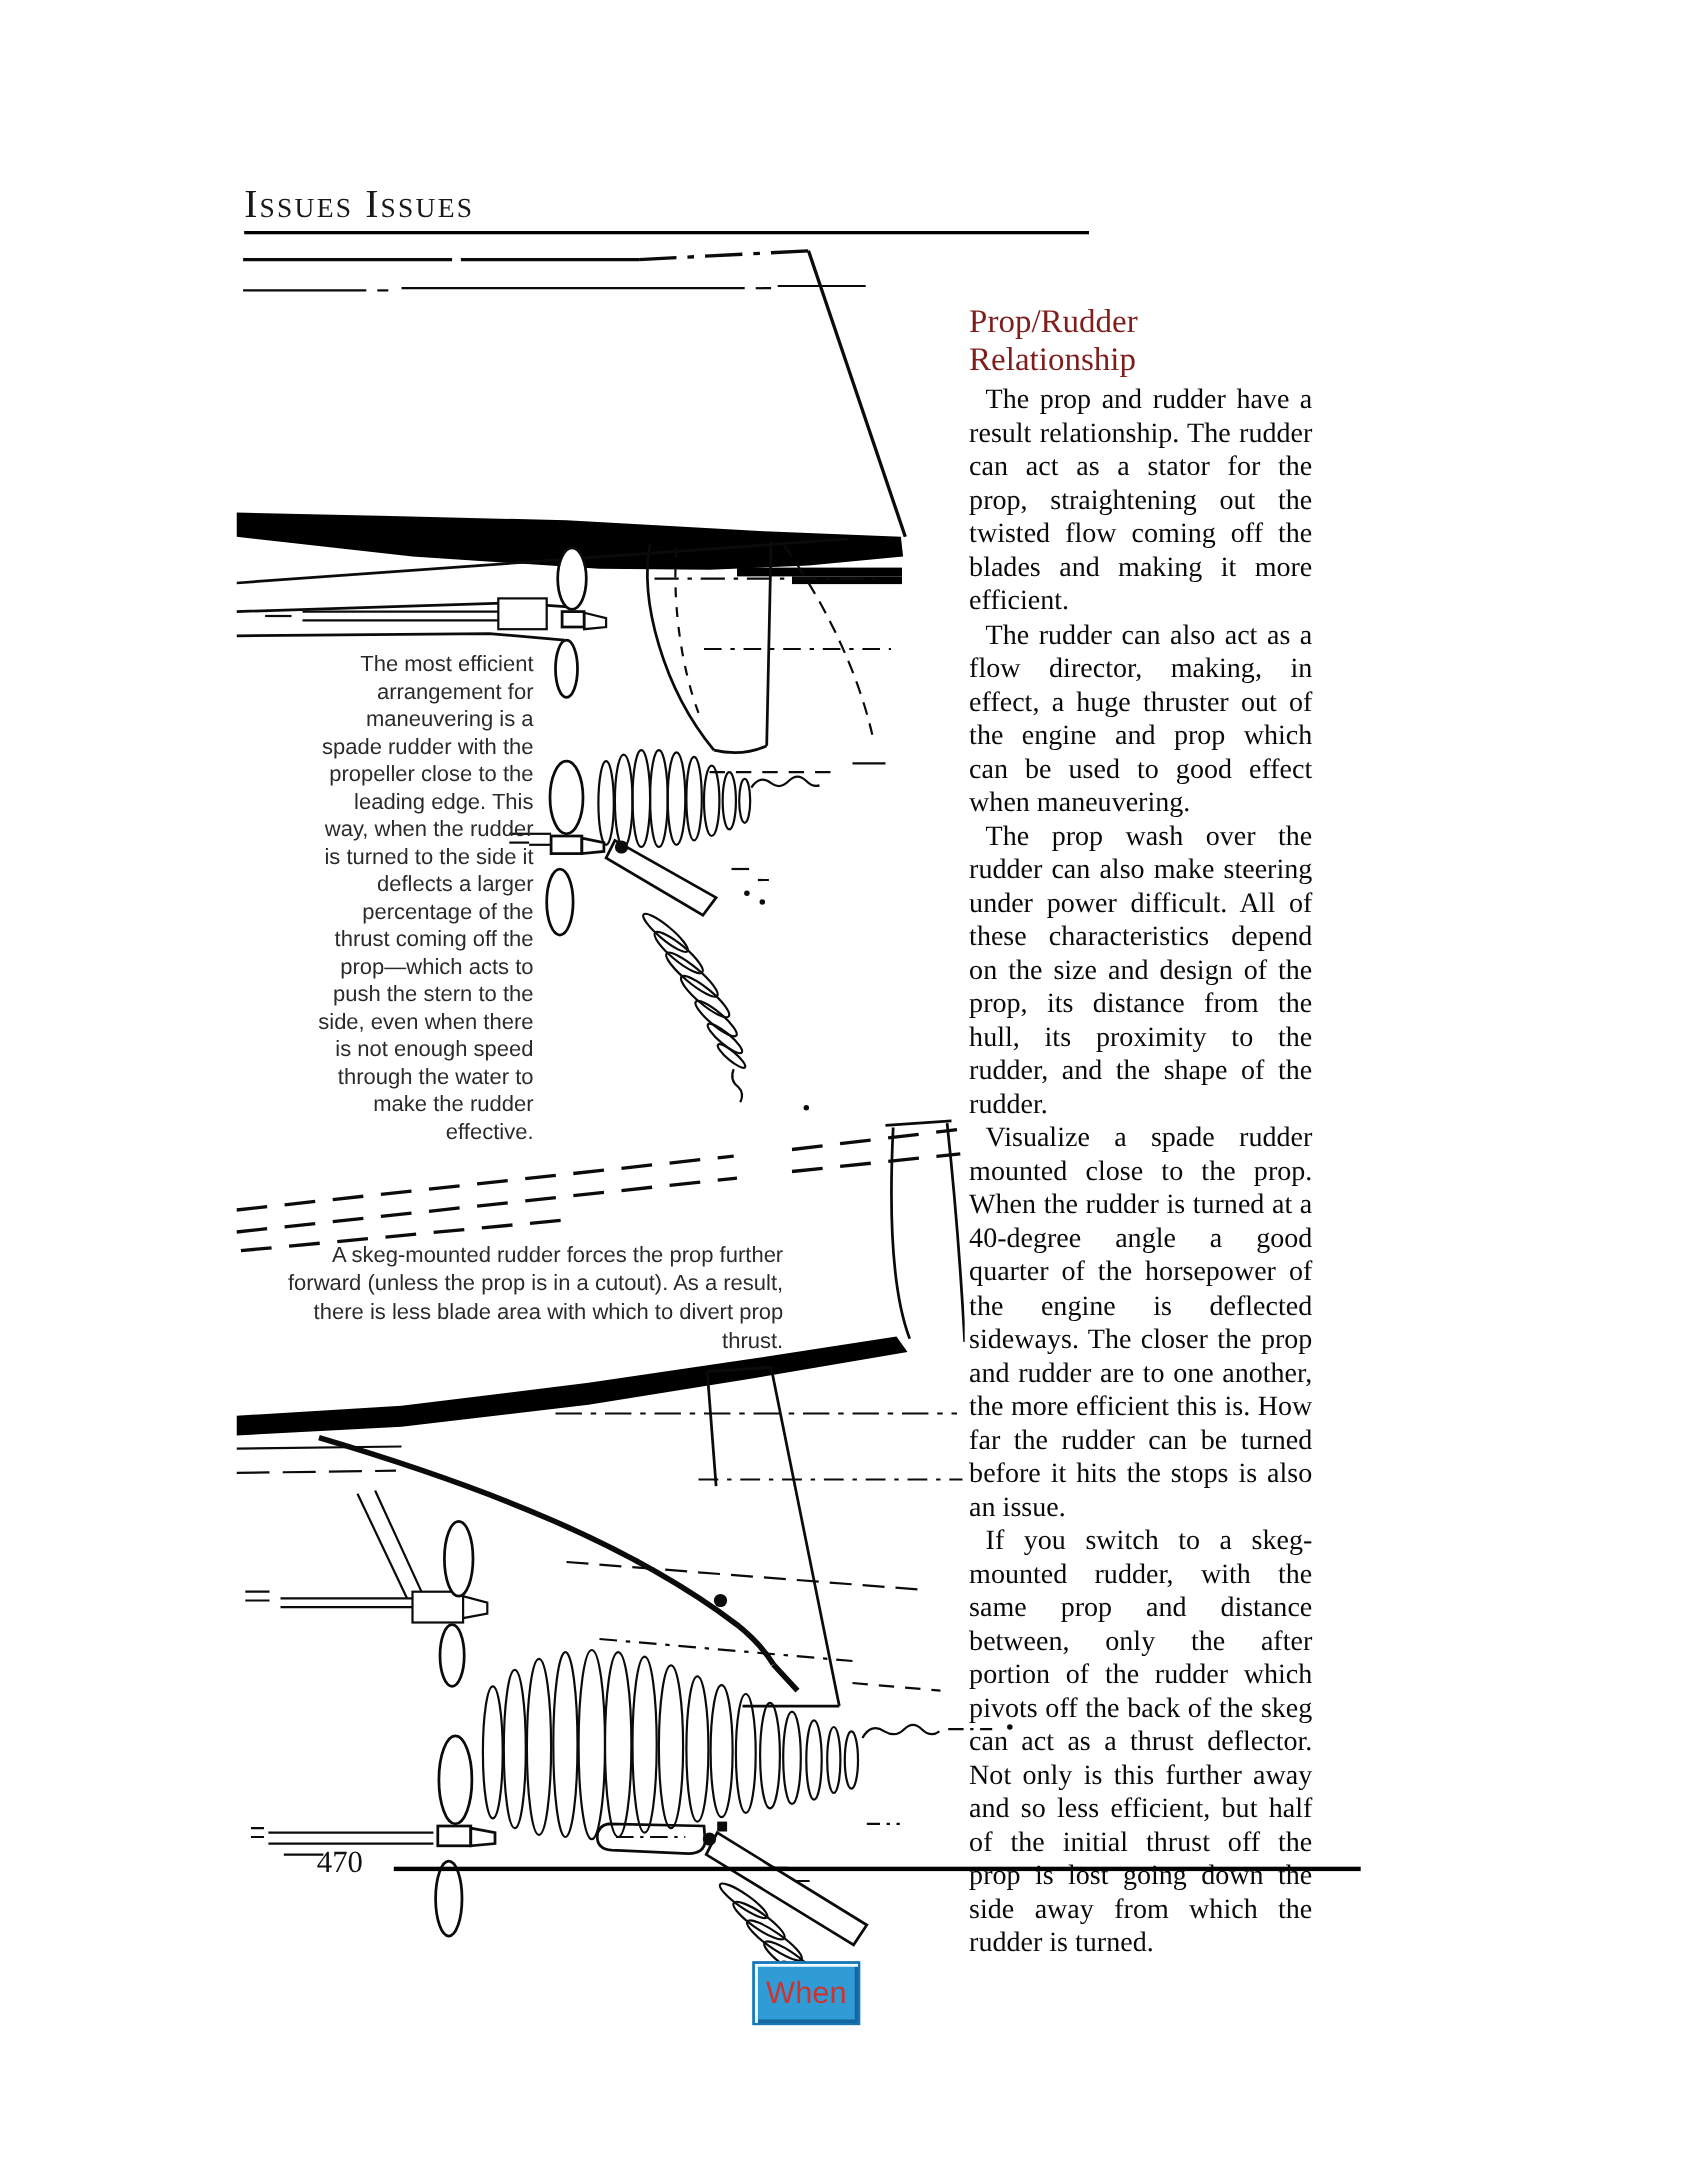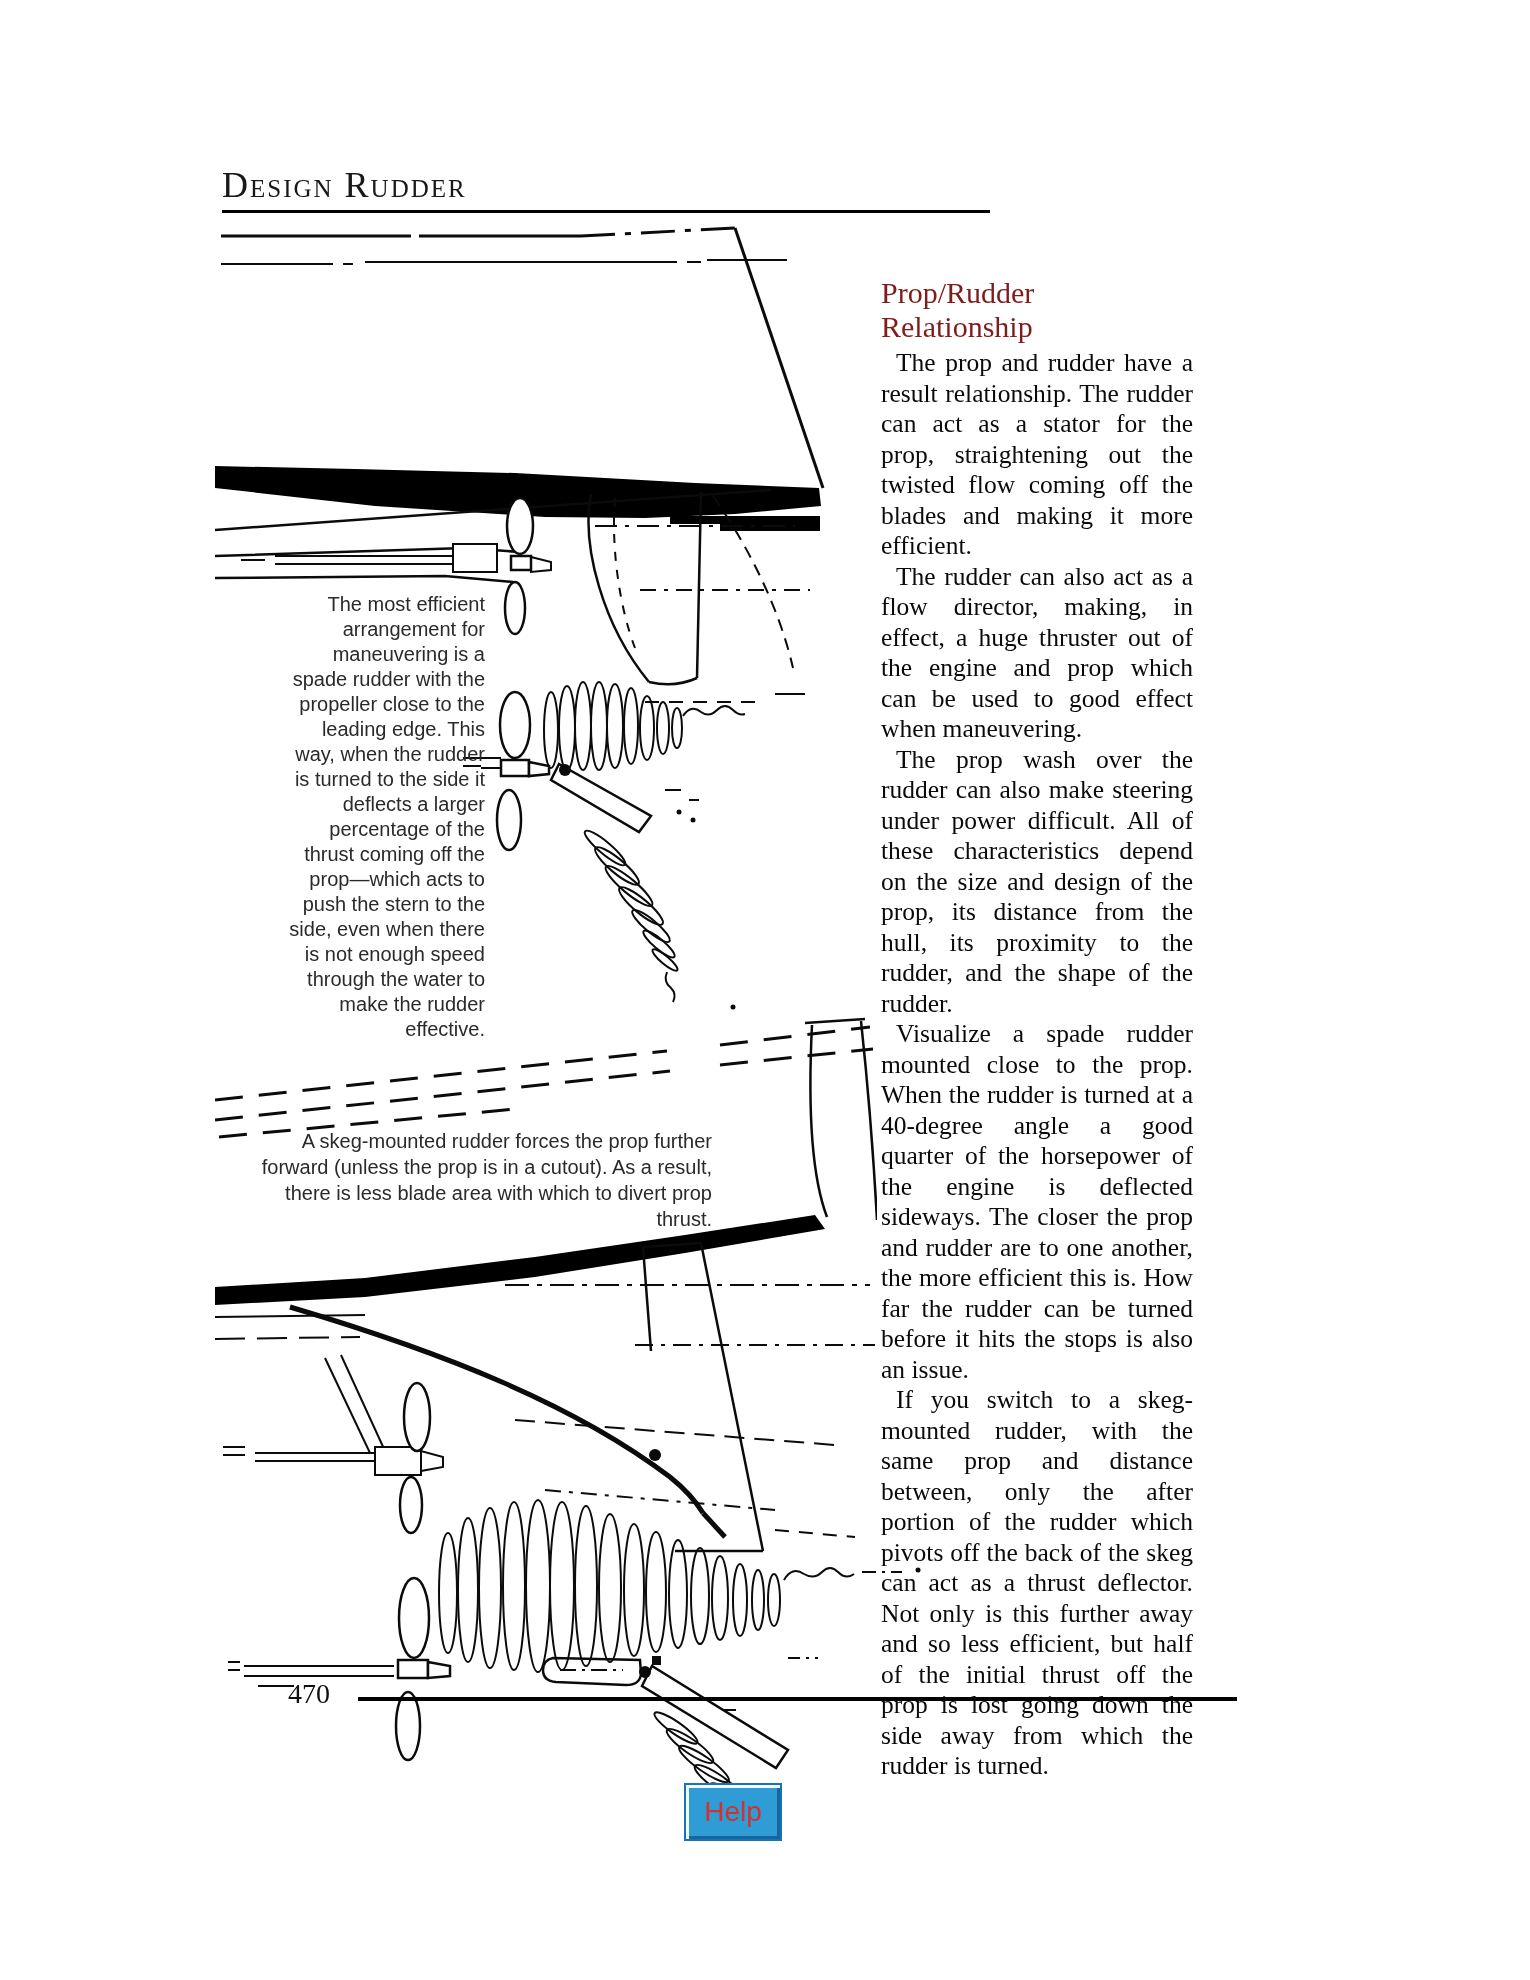--- a/index.html
+++ b/index.html
@@ -33,21 +33,21 @@
             box-shadow:inset 3px 3px 0 #f2fafe, inset -3px -3px 0 #1465a0;
             color:#d03230;font-family:"Liberation Sans",sans-serif;font-size:28px;
             display:flex;align-items:center;justify-content:center;cursor:pointer;
             user-select:none;}
 </style>
 </head>
 <body>
 
 <div id="page">
 
-  <div class="hdr-title">Design Rudder</div>
+  <div class="hdr-title">Issues Issues</div>
   <div class="rule-top"></div>
 
   <div class="illus" style="left:215px;top:226px;width:612px;height:500px;">
     <svg viewBox="0 0 612 500">
       <g class="ln" stroke-width="3">
         <path d="M6 10 H196"></path>
           <path d="M204 10 H366"></path>
         <path d="M366 10 L520 2" stroke-dasharray="34 10 6 10"></path>
         <path d="M520 2 L608 262"></path>
       </g>
@@ -260,16 +260,16 @@
     <p>The rudder can also act as a flow director, making, in effect, a huge thruster out of the engine and prop which can be used to good effect when maneuvering.</p>
     <p>The prop wash over the rudder can also make steering under power difficult. All of these characteristics depend on the size and design of the prop, its distance from the hull, its proximity to the rudder, and the shape of the rudder.</p>
     <p>Visualize a spade rudder mounted close to the prop. When the rudder is turned at a 40-degree angle a good quarter of the horsepower of the engine is deflected sideways. The closer the prop and rudder are to one another, the more efficient this is. How far the rudder can be turned before it hits the stops is also an issue.</p>
     <p>If you switch to a skeg-mounted rudder, with the same prop and distance between, only the after portion of the rudder which pivots off the back of the skeg can act as a thrust deflector. Not only is this further away and so less efficient, but half of the initial thrust off the prop is lost going down the side away from which the rudder is turned.</p>
   </div>
 
   <div class="pageno">470</div>
   <div class="rule-bottom"></div>
 
   <div class="help-btn">
-    <span>Help</span>
+    <span>When</span>
   </div>
 
 </div>
 
 </body></html>

